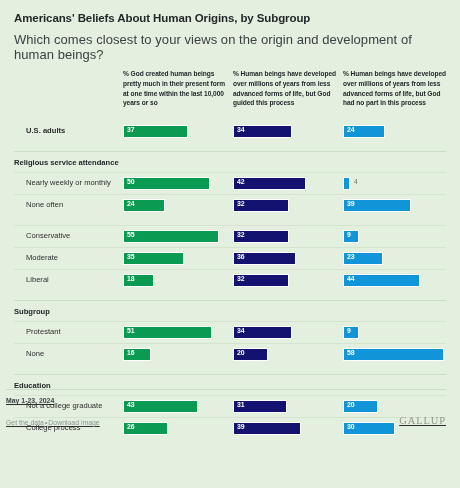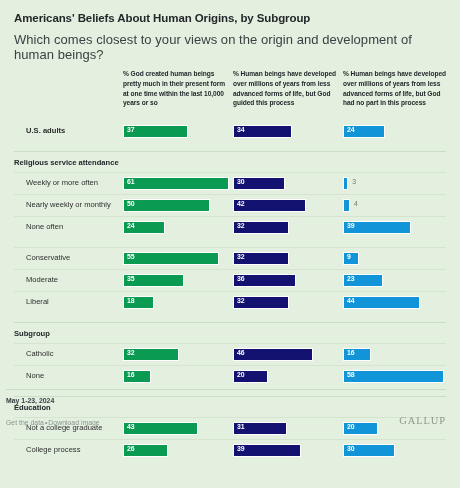--- a/index.html
+++ b/index.html
@@ -124,20 +124,21 @@
     color: #6f7a72;
     font-weight: normal;
   }
 
   
   .footer {
     position: absolute;
     left: 6px;
     right: 14px;
     bottom: 0;
+    text-decoration: underline;
   }
   .date {
     font-size: 6.9px;
     font-weight: bold;
     color: #3c4043;
     border-top: 1px solid #cbddc6;
     padding-top: 7px;
   }
   .foot-links {
     display: flex;
@@ -186,35 +187,20 @@
         <div class="bar-wrap c2">
           <div class="bar blue" style="width: 41.88px;"></div>
           <div class="bar-val">24</div>
         </div>
       </div>
       <div class="spacer"></div>
       <div class="section-head">
         <span>Religious service attendance</span>
       </div>
       <div class="row">
-        <div class="row-label">Weekly or more often</div>
-        <div class="bar-wrap c0">
-          <div class="bar green" style="width: 106.445px;"></div>
-          <div class="bar-val">61</div>
-        </div>
-        <div class="bar-wrap c1">
-          <div class="bar navy" style="width: 52.35px;"></div>
-          <div class="bar-val">30</div>
-        </div>
-        <div class="bar-wrap c2">
-          <div class="bar blue" style="width: 5.235px;"></div>
-          <div class="bar-val outside" style="left: 9.235px;">3</div>
-        </div>
-      </div>
-      <div class="row">
         <div class="row-label">Nearly weekly or monthly</div>
         <div class="bar-wrap c0">
           <div class="bar green" style="width: 87.25px;"></div>
           <div class="bar-val">50</div>
         </div>
         <div class="bar-wrap c1">
           <div class="bar navy" style="width: 73.29px;"></div>
           <div class="bar-val">42</div>
         </div>
         <div class="bar-wrap c2">
@@ -281,32 +267,32 @@
         <div class="bar-wrap c2">
           <div class="bar blue" style="width: 76.78px;"></div>
           <div class="bar-val">44</div>
         </div>
       </div>
       <div class="spacer"></div>
       <div class="section-head">
         <span>Subgroup</span>
       </div>
       <div class="row">
-        <div class="row-label">Catholic</div>
-        <div class="bar-wrap c0">
-          <div class="bar green" style="width: 55.84px;"></div>
-          <div class="bar-val">32</div>
-        </div>
-        <div class="bar-wrap c1">
-          <div class="bar navy" style="width: 80.27px;"></div>
-          <div class="bar-val">46</div>
-        </div>
-        <div class="bar-wrap c2">
-          <div class="bar blue" style="width: 27.92px;"></div>
-          <div class="bar-val">16</div>
+        <div class="row-label">Protestant</div>
+        <div class="bar-wrap c0">
+          <div class="bar green" style="width: 88.995px;"></div>
+          <div class="bar-val">51</div>
+        </div>
+        <div class="bar-wrap c1">
+          <div class="bar navy" style="width: 59.33px;"></div>
+          <div class="bar-val">34</div>
+        </div>
+        <div class="bar-wrap c2">
+          <div class="bar blue" style="width: 15.705px;"></div>
+          <div class="bar-val">9</div>
         </div>
       </div>
       <div class="row">
         <div class="row-label">None</div>
         <div class="bar-wrap c0">
           <div class="bar green" style="width: 27.92px;"></div>
           <div class="bar-val">16</div>
         </div>
         <div class="bar-wrap c1">
           <div class="bar navy" style="width: 34.9px;"></div>

